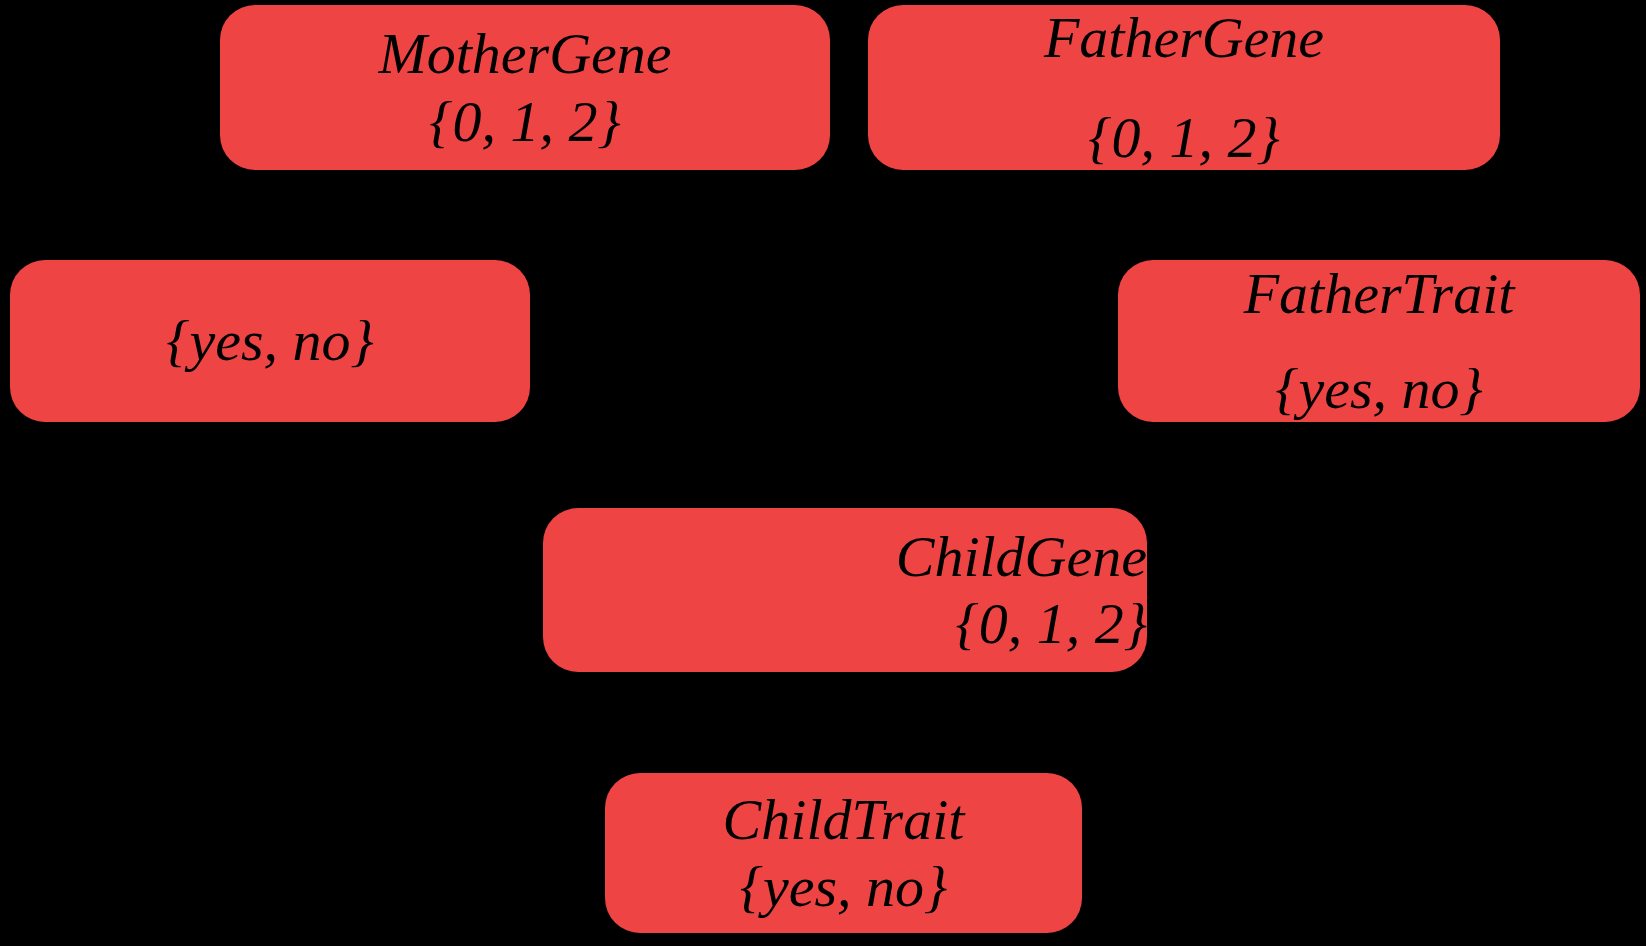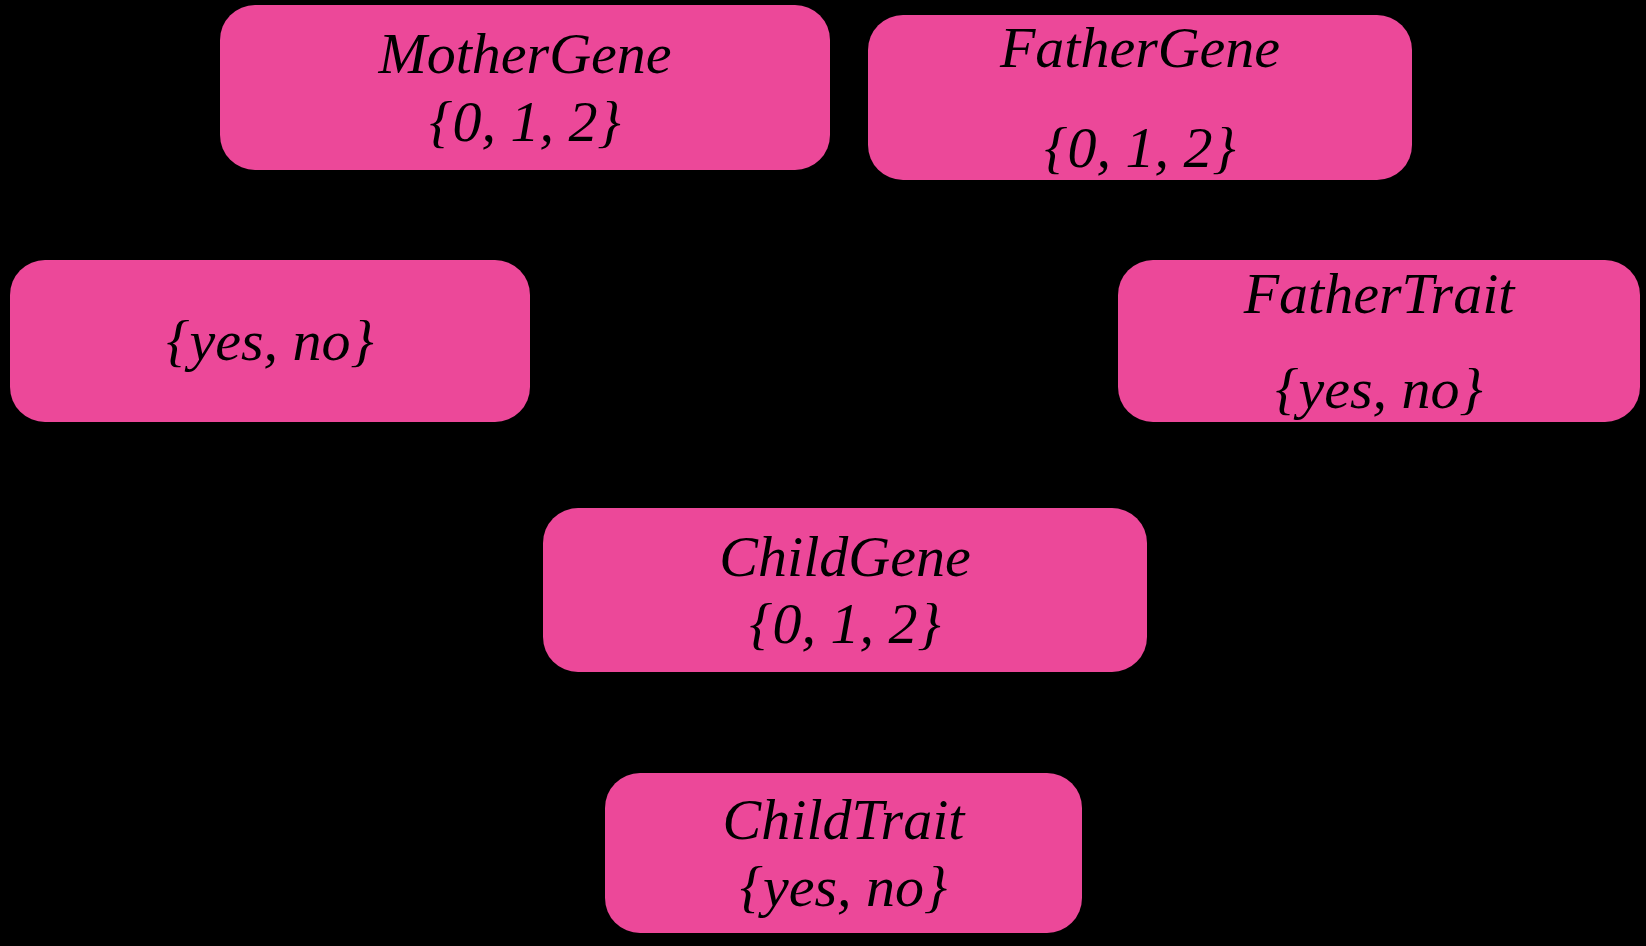--- a/index.html
+++ b/index.html
@@ -10,42 +10,42 @@
   #canvas {
     position: relative;
     width: 1646px;
     height: 946px;
     background: #000000;
     overflow: hidden;
     font-family: "Liberation Serif", "DejaVu Serif", serif;
   }
   .node {
     position: absolute;
-    background: #ec4899;
+    background: #ef4444;
     color: #000000;
     border-radius: 35px;
     display: flex;
     flex-direction: column;
     align-items: center;
     justify-content: center;
     text-align: center;
     font-style: italic;
     font-size: 58px;
     line-height: 1.16;
   }
   .node .node-name,
   .node .node-values {
     white-space: nowrap;
   }
   
   .n-mother-gene  { left: 220px;  top: 5px;   width: 610px; height: 165px; }
-  .n-father-gene  { left: 868px;  top: 15px;   width: 544px; height: 165px; gap: 32px; }
+  .n-father-gene  { left: 868px;  top: 5px;   width: 632px; height: 165px; gap: 32px; }
   .n-mother-trait { left: 10px;   top: 260px; width: 520px; height: 162px; }
   .n-father-trait { left: 1118px; top: 260px; width: 522px; height: 162px; justify-content: space-between; }
-  .n-child-gene   { left: 543px;  top: 508px; width: 604px; height: 164px; }
+  .n-child-gene   { left: 543px;  top: 508px; width: 604px; height: 164px; align-items: flex-end; }
   .n-child-trait  { left: 605px;  top: 773px; width: 477px; height: 160px; }
 </style>
 </head>
 <body>
 
 <div id="canvas">
 
   <div class="node n-mother-gene">
     <div class="node-name">MotherGene</div>
     <div class="node-values">{0, 1, 2}</div>

